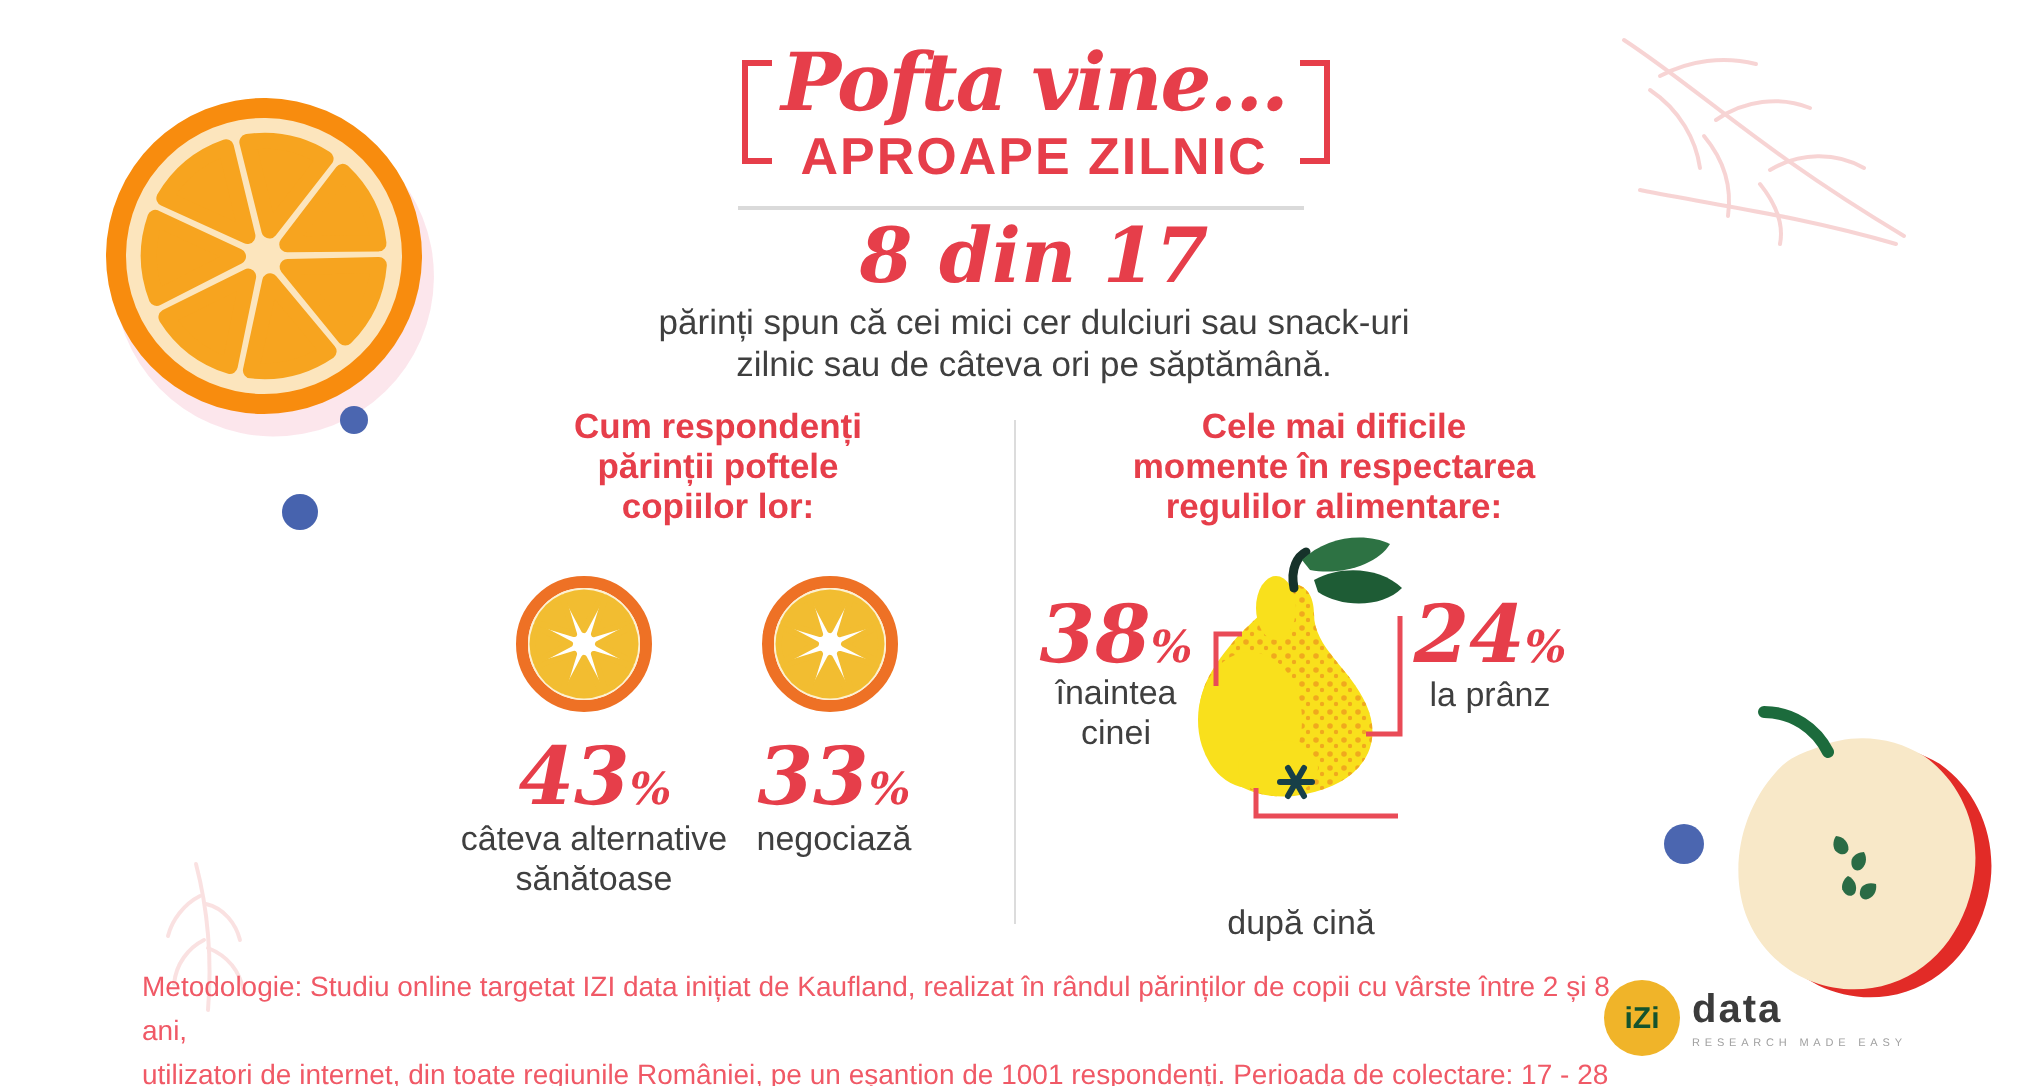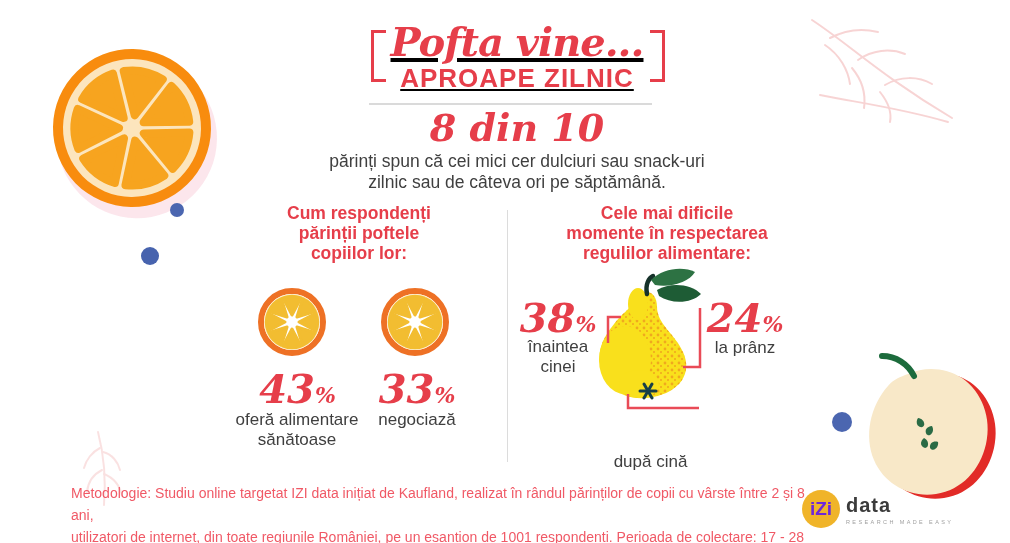--- a/index.html
+++ b/index.html
@@ -10,21 +10,21 @@
   html,body{margin:0;padding:0;background:#ffffff;}
   .canvas{
     position:relative;width:1010px;height:543px;background:#fff;overflow:hidden;
     font-family:"Liberation Sans",sans-serif;
   }
   .abs{position:absolute;}
   .decor-svg{position:absolute;left:0;top:0;z-index:0;}
   .layer{position:absolute;z-index:2;}
 
   
-  .title-block{left:367px;top:20px;width:300px;text-align:center;text-decoration:underline;}
+  .title-block{left:367px;top:20px;width:300px;text-align:center;}
   .title-script{
     font-family:"DejaVu Serif",serif;font-style:italic;font-weight:bold;
     font-size:40px;line-height:44px;color:var(--red);letter-spacing:-1px;
   }
   .title-sub{
     font-size:26px;font-weight:bold;color:var(--red);letter-spacing:1px;line-height:28px;margin-top:0px;
   }
   .bracket{position:absolute;width:12px;height:46px;border:3px solid var(--red);z-index:2;}
   .bracket-left{left:371px;top:30px;border-right:none;}
   .bracket-right{left:650px;top:30px;border-left:none;}
@@ -73,21 +73,21 @@
   .methodology{
     left:71px;top:482px;width:760px;
     font-size:14px;line-height:22px;color:var(--red-light);
   }
   .logo{
     left:802px;top:490px;display:flex;align-items:center;gap:6px;z-index:3;
   }
   .logo-circle{
     width:38px;height:38px;border-radius:50%;background:#f0b429;
     display:flex;align-items:center;justify-content:center;
-    color:#6d28d9;font-weight:bold;font-size:19px;box-shadow:0 0 0 2px #fff;
+    color:#14532d;font-weight:bold;font-size:15px;box-shadow:0 0 0 2px #fff;
   }
   .logo-right{display:flex;flex-direction:column;}
   .logo-wordmark{font-size:20px;font-weight:bold;color:#3b3b3b;line-height:24px;letter-spacing:1px;}
   .logo-tagline{font-size:5.5px;letter-spacing:2.4px;color:#a0a0a0;margin-top:2px;}
 </style>
 </head>
 <body>
 
 <div class="canvas">
 
@@ -196,39 +196,39 @@
   </svg>
 
   <span class="bracket bracket-left"></span>
   <span class="bracket bracket-right"></span>
   <div class="abs layer title-block">
     <div class="title-script">Pofta vine...</div>
     <div class="title-sub">APROAPE ZILNIC</div>
   </div>
   <div class="abs title-divider"></div>
 
-  <div class="abs layer hero-number">8 din 10</div>
+  <div class="abs layer hero-number">8 din 17</div>
   <div class="abs layer hero-text">
     <span>părinți spun că cei mici cer dulciuri sau snack-uri</span><br>
     <span>zilnic sau de câteva ori pe săptămână.</span>
   </div>
 
   <div class="abs col-divider"></div>
 
   <div class="abs layer col-heading left-heading">
     <span>Cum respondenți</span><br>
     <span>părinții poftele</span><br>
     <span>copiilor lor:</span>
   </div>
 
   <div class="abs layer stat-num num-43">
     <span>43</span><span class="pct">%</span>
   </div>
   <div class="abs layer stat-label label-43">
-    <span>oferă alimentare</span><br>
+    <span>câteva alternative</span><br>
     <span>sănătoase</span>
   </div>
 
   <div class="abs layer stat-num num-33">
     <span>33</span><span class="pct">%</span>
   </div>
   <div class="abs layer stat-label label-33">
     <span>negociază</span>
   </div>
 

